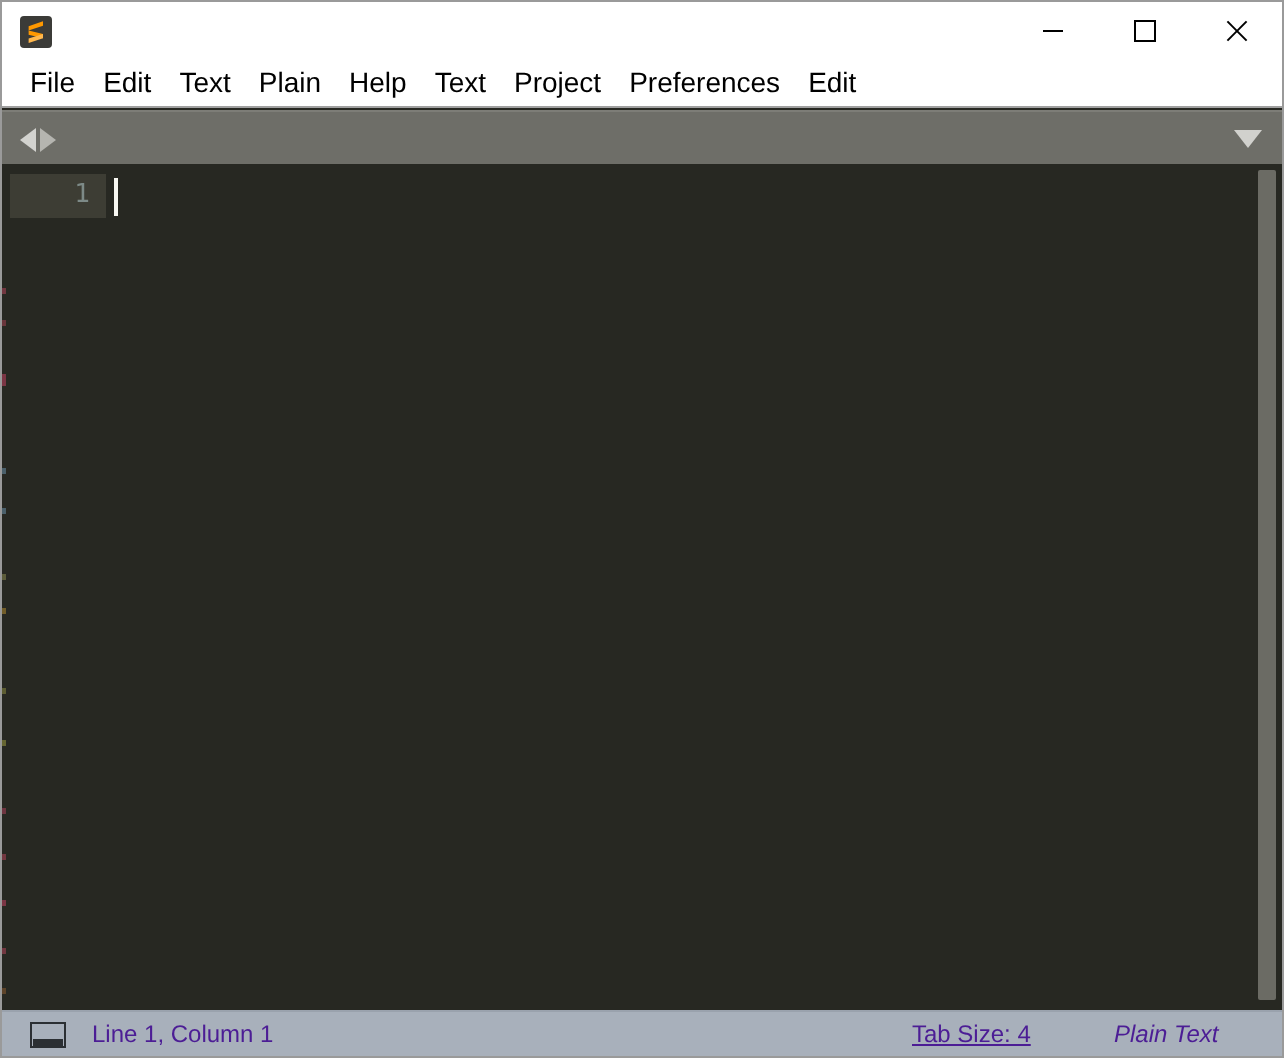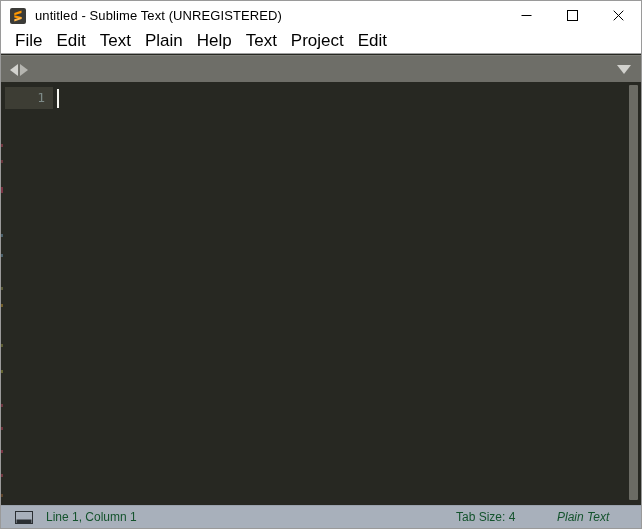--- a/index.html
+++ b/index.html
@@ -82,21 +82,21 @@
     width: 100%;
     height: 24px;
     background: #ffffff;
     border-bottom: 1px solid #a0a0a0;
     box-sizing: border-box;
     display: flex;
     align-items: center;
     padding-left: 7px;
   }
   .menu-item {
-    font-size: 17px;
+    font-size: 14px;
     color: #000000;
     padding: 2px 7px 3px 7px;
     white-space: nowrap;
     line-height: 16px;
   }
 
   
   .tabbar {
     position: absolute;
     left: 0; top: 54px;
@@ -227,48 +227,48 @@
   .status-icon {
     margin-left: 14px;
     margin-right: 13px;
     width: 18px;
     height: 13px;
     display: block;
     flex: 0 0 auto;
   }
   .status-text {
     font-size: 12px;
-    color: #14532d;
+    color: #4c1d95;
     white-space: nowrap;
   }
   .status-pos { }
   .status-tabsize {
     position: absolute;
     left: 455px;
+    text-decoration: underline;
   }
   .status-syntax {
     position: absolute;
     left: 556px;
     font-style: italic;
   }
 </style>
 </head>
 <body>
 
 <div id="app">
 
   <div class="titlebar">
     <div class="app-icon">
       <svg class="glyph" viewBox="0 0 16 16">
         <polygon points="11.5,2.6 4.3,5.1 4.3,7.3 11.5,4.9" fill="#ff9800"></polygon>
         <polygon points="4.3,7.3 11.5,9.0 11.5,11.1 4.3,9.4" fill="#ff9800"></polygon>
         <polygon points="11.5,11.1 4.3,13.5 4.3,11.3 11.5,9.0" fill="#ffb74d"></polygon>
       </svg>
     </div>
-    <div class="title-text">untitled - Sublime Text (UNREGISTERED)</div>
 
     <div class="win-controls">
       <div class="win-btn">
         <svg width="11" height="11" viewBox="0 0 11 11">
           <line x1="0.5" y1="5.5" x2="10.5" y2="5.5" stroke="#000000" stroke-width="1"></line>
         </svg>
       </div>
       <div class="win-btn">
         <svg width="11" height="11" viewBox="0 0 11 11">
           <rect x="0.5" y="0.5" width="10" height="10" fill="none" stroke="#000000" stroke-width="1"></rect>
@@ -284,20 +284,21 @@
   </div>
 
   <div class="menubar">
     <div class="menu-item">File</div>
     <div class="menu-item">Edit</div>
     <div class="menu-item">Text</div>
     <div class="menu-item">Plain</div>
     <div class="menu-item">Help</div>
     <div class="menu-item">Text</div>
     <div class="menu-item">Project</div>
+    <div class="menu-item">Preferences</div>
     <div class="menu-item">Edit</div>
   </div>
 
   <div class="tabbar">
     <div class="tab-nav">
       <span class="tri tri-left"></span>
       <span class="tri tri-right"></span>
     </div>
     <div class="tab-dropdown">
       <span class="tri tri-down"></span>

